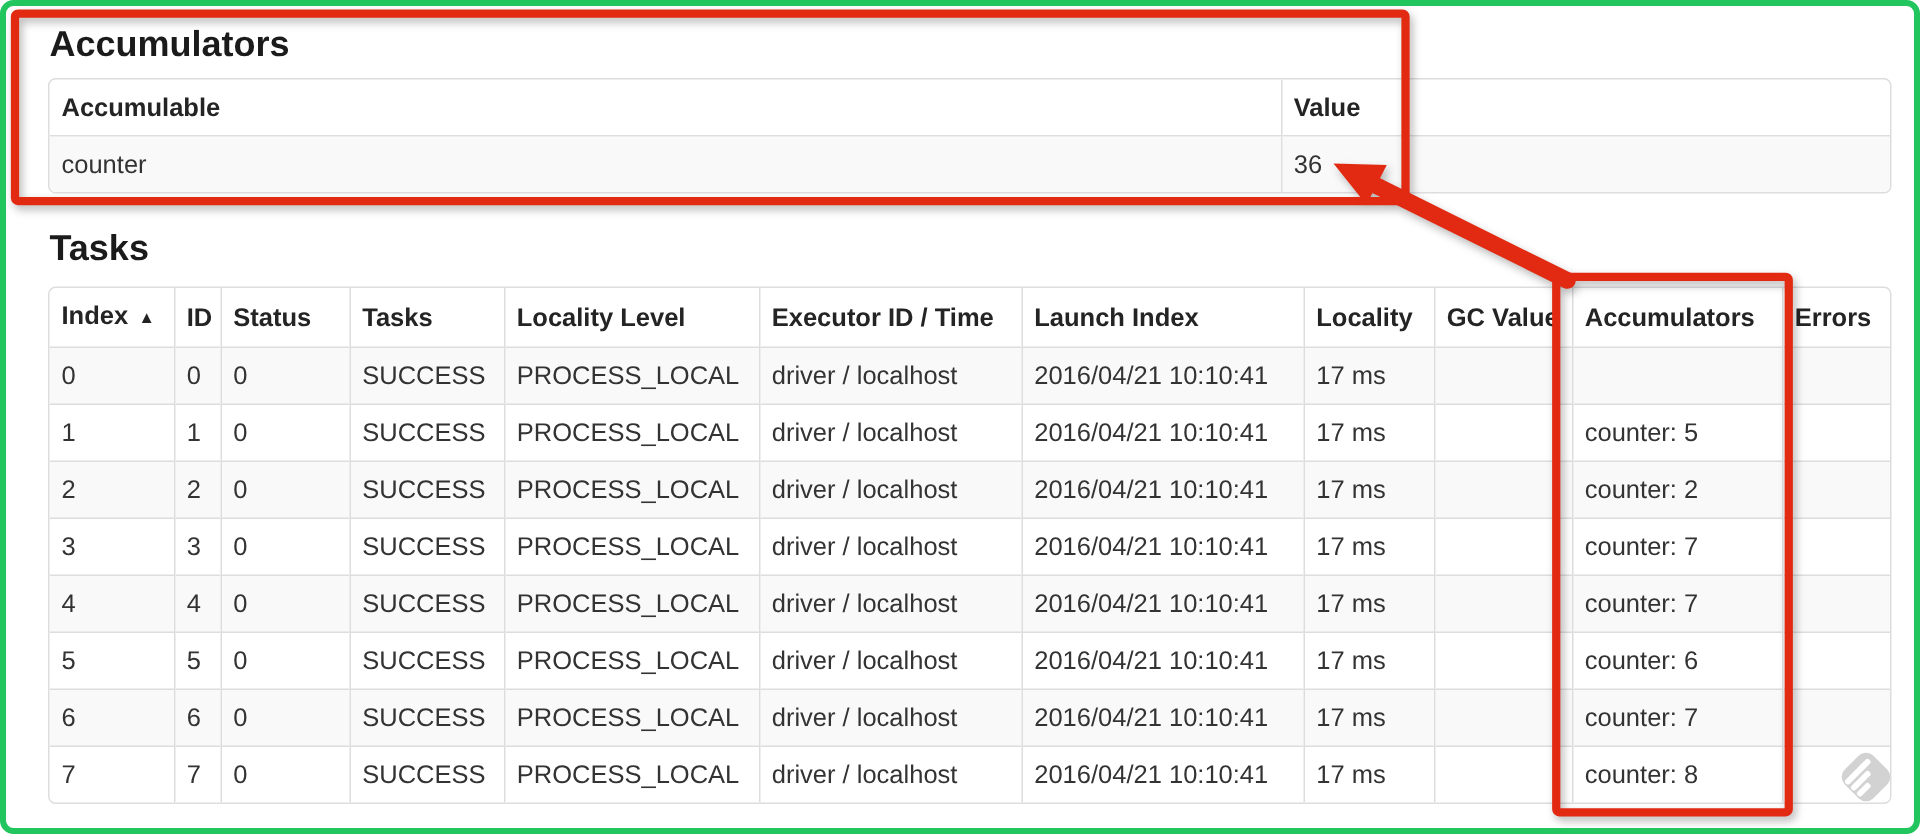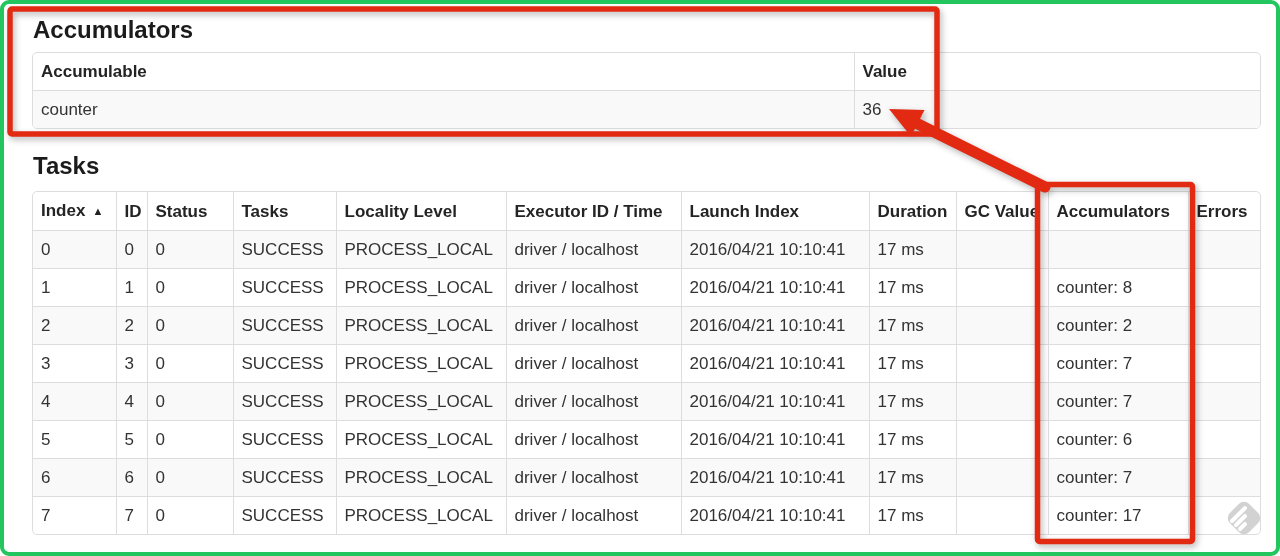--- a/index.html
+++ b/index.html
@@ -86,21 +86,21 @@
         </colgroup>
       <thead>
             <tr>
               <th>Index<span class="sort-icon">▲</span></th>
               <th>ID</th>
               <th>Status</th>
               <th>Tasks</th>
               <th>Locality Level</th>
               <th>Executor ID / Time</th>
               <th>Launch Index</th>
-              <th>Duration</th>
+              <th>Locality</th>
               <th>GC Value</th>
               <th>Accumulators</th>
               <th>Errors</th>
             </tr>
           </thead>
           <tbody>
             <tr>
               <td>0</td>
               <td>0</td>
               <td>0</td>
@@ -116,21 +116,21 @@
             <tr>
               <td>1</td>
               <td>1</td>
               <td>0</td>
               <td>SUCCESS</td>
               <td>PROCESS_LOCAL</td>
               <td>driver / localhost</td>
               <td>2016/04/21 10:10:41</td>
               <td>17 ms</td>
               <td></td>
-              <td>counter: 8</td>
+              <td>counter: 5</td>
               <td></td>
             </tr>
             <tr>
               <td>2</td>
               <td>2</td>
               <td>0</td>
               <td>SUCCESS</td>
               <td>PROCESS_LOCAL</td>
               <td>driver / localhost</td>
               <td>2016/04/21 10:10:41</td>
@@ -194,21 +194,21 @@
             <tr>
               <td>7</td>
               <td>7</td>
               <td>0</td>
               <td>SUCCESS</td>
               <td>PROCESS_LOCAL</td>
               <td>driver / localhost</td>
               <td>2016/04/21 10:10:41</td>
               <td>17 ms</td>
               <td></td>
-              <td>counter: 17</td>
+              <td>counter: 8</td>
               <td></td>
             </tr>
           </tbody>
         </table>
     </div>
 
   </div>
 
   <svg class="watermark" viewBox="0 0 1280 556" xmlns="http://www.w3.org/2000/svg">
     <g transform="rotate(45 1240 514)">

